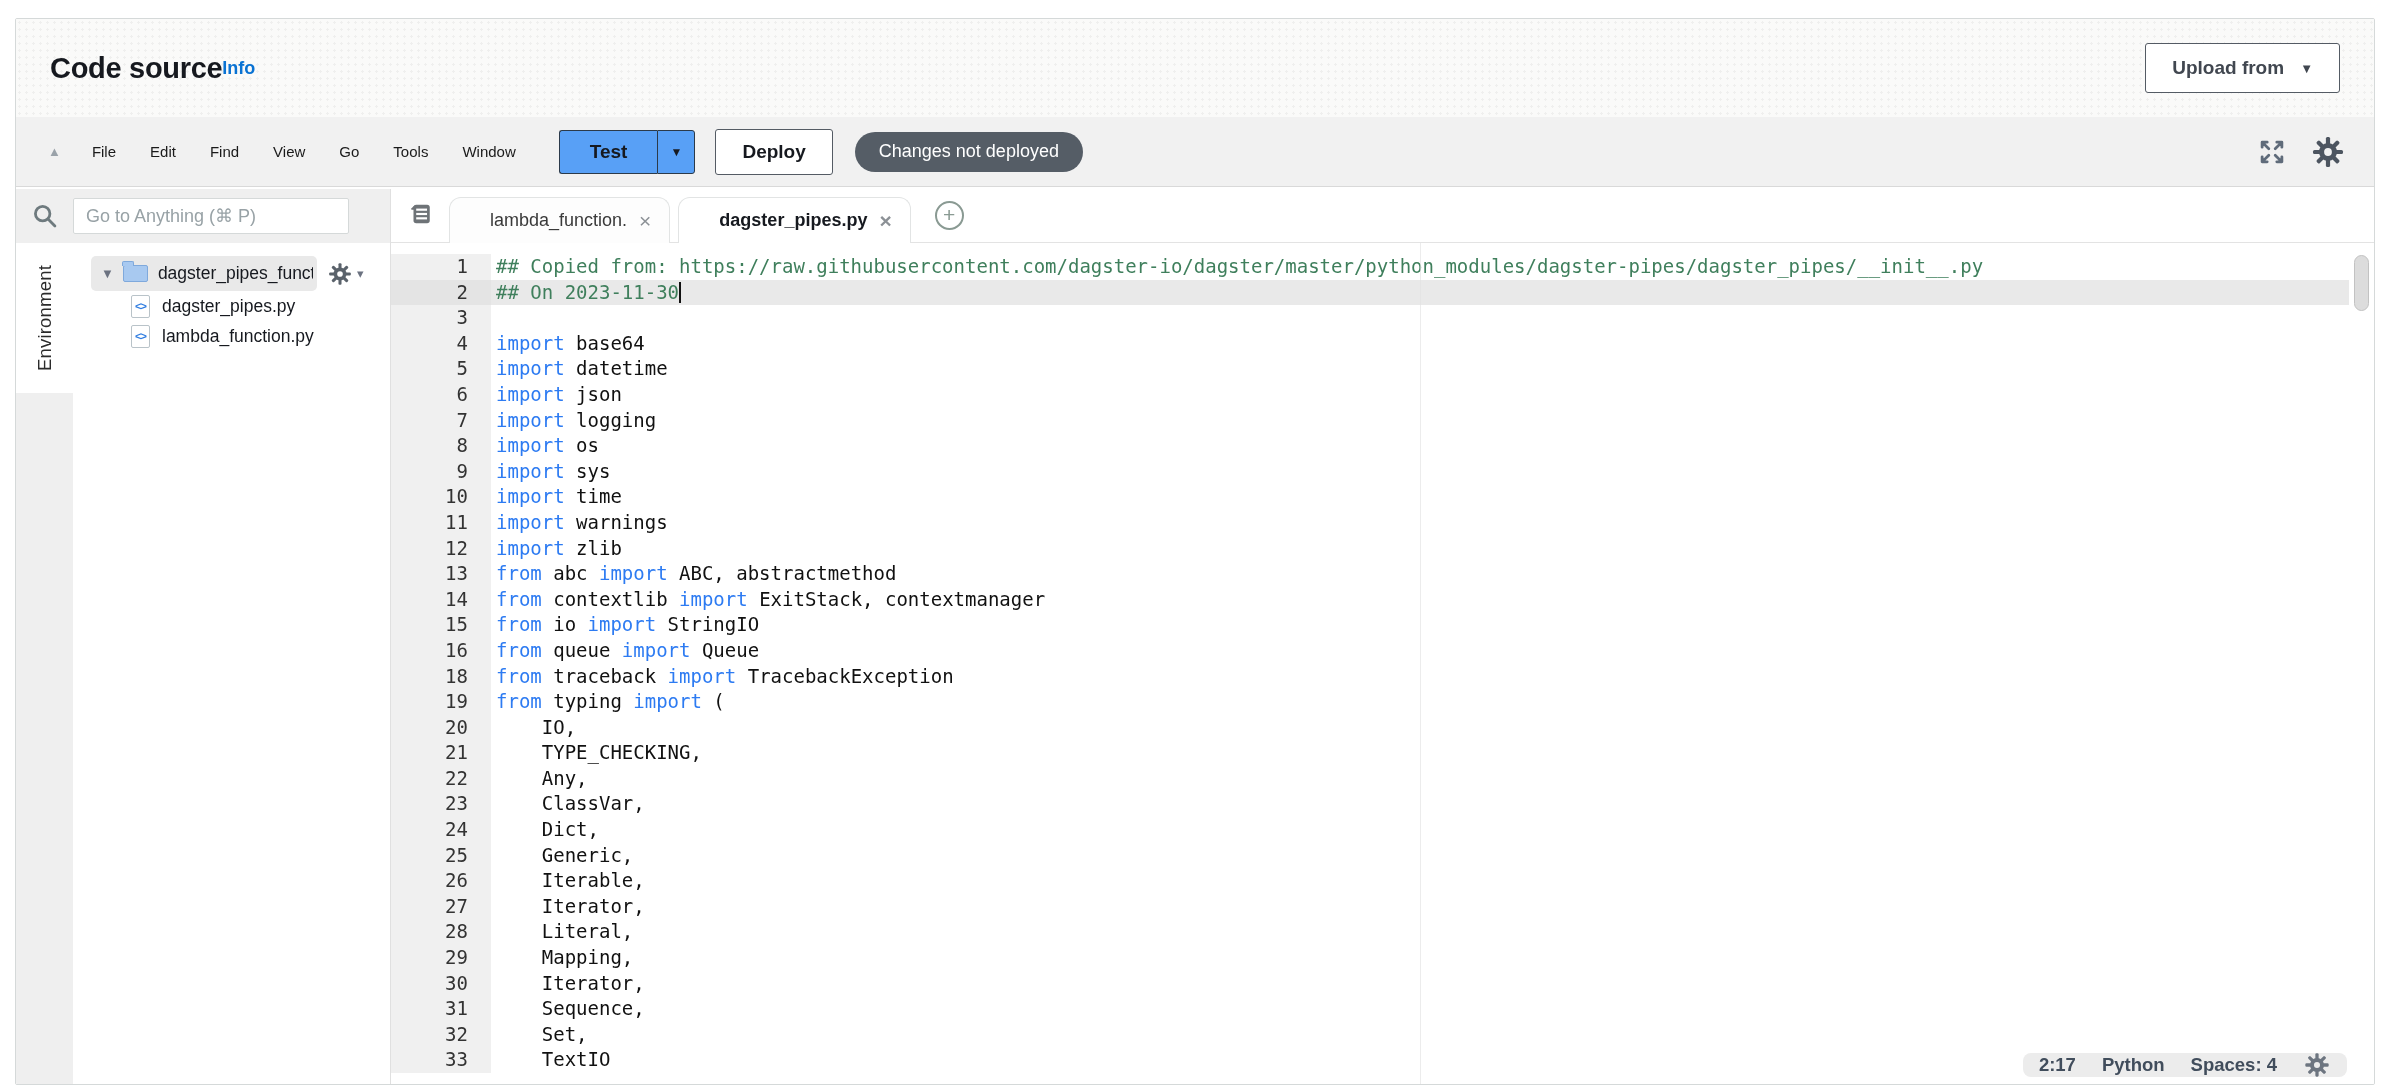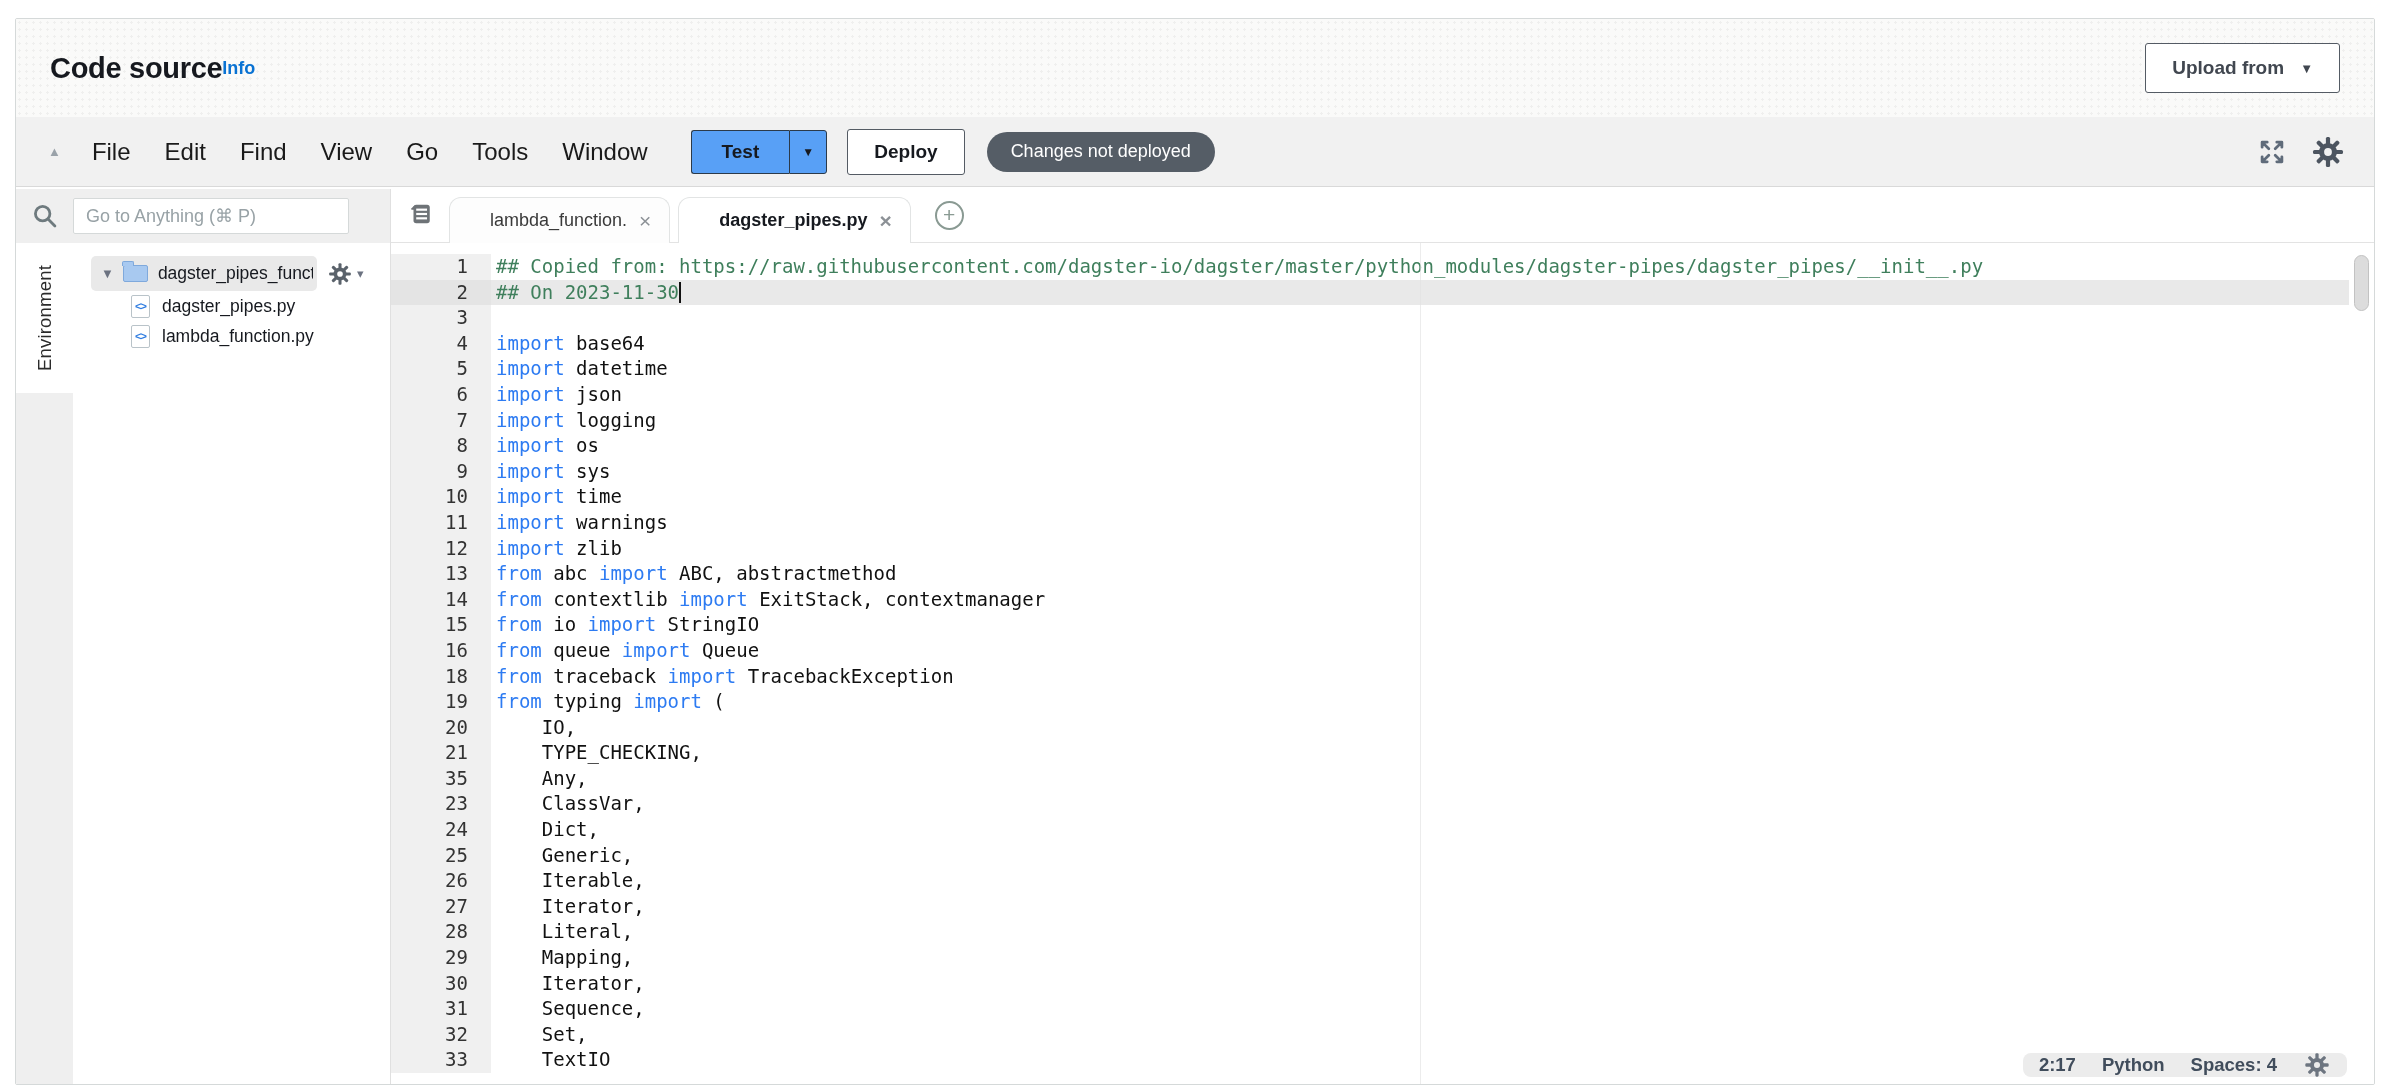--- a/index.html
+++ b/index.html
@@ -26,21 +26,21 @@
     display:flex;align-items:center;padding:0 26px;font-size:19px;font-weight:bold;color:#414750;cursor:pointer;
   }
   .upload-btn .caret{font-size:13px;margin-left:16px;color:#414750;}
   
   .menubar{
     height:70px;background:#f1f1f1;border-bottom:1px solid #d9d9d9;
     display:flex;align-items:center;padding:0 28px;box-sizing:border-box;
   }
   .collapse-tri{font-size:13px;color:#9aa2a9;margin:0 14px 0 4px;cursor:pointer;}
   .menu-items{display:flex;align-items:center;}
-  .menu-item{padding:0 17px;font-size:24px;color:#1a1a1a;cursor:pointer;}
+  .menu-item{padding:0 17px;font-size:15px;color:#1a1a1a;cursor:pointer;}
   .test-split{display:flex;margin-left:26px;height:44px;}
   .test-main{
     background:var(--accent_blue);border:1px solid #2b3a4a;border-right:none;border-radius:3px 0 0 3px;
     display:flex;align-items:center;padding:0 30px;font-size:19px;font-weight:bold;color:#16191f;cursor:pointer;
   }
   .test-caret{
     width:38px;background:var(--accent_blue);border:1px solid #2b3a4a;border-radius:0 3px 3px 0;
     display:flex;align-items:center;justify-content:center;font-size:12px;color:#16191f;cursor:pointer;box-sizing:border-box;
   }
   .deploy-btn{
@@ -362,21 +362,21 @@
             </div>
             <div class="line-row">
               <div class="gutter-cell">20</div>
               <div class="code-cell"><span class="tok-pl">    IO,</span></div>
             </div>
             <div class="line-row">
               <div class="gutter-cell">21</div>
               <div class="code-cell"><span class="tok-pl">    TYPE_CHECKING,</span></div>
             </div>
             <div class="line-row">
-              <div class="gutter-cell">35</div>
+              <div class="gutter-cell">22</div>
               <div class="code-cell"><span class="tok-pl">    Any,</span></div>
             </div>
             <div class="line-row">
               <div class="gutter-cell">23</div>
               <div class="code-cell"><span class="tok-pl">    ClassVar,</span></div>
             </div>
             <div class="line-row">
               <div class="gutter-cell">24</div>
               <div class="code-cell"><span class="tok-pl">    Dict,</span></div>
             </div>

